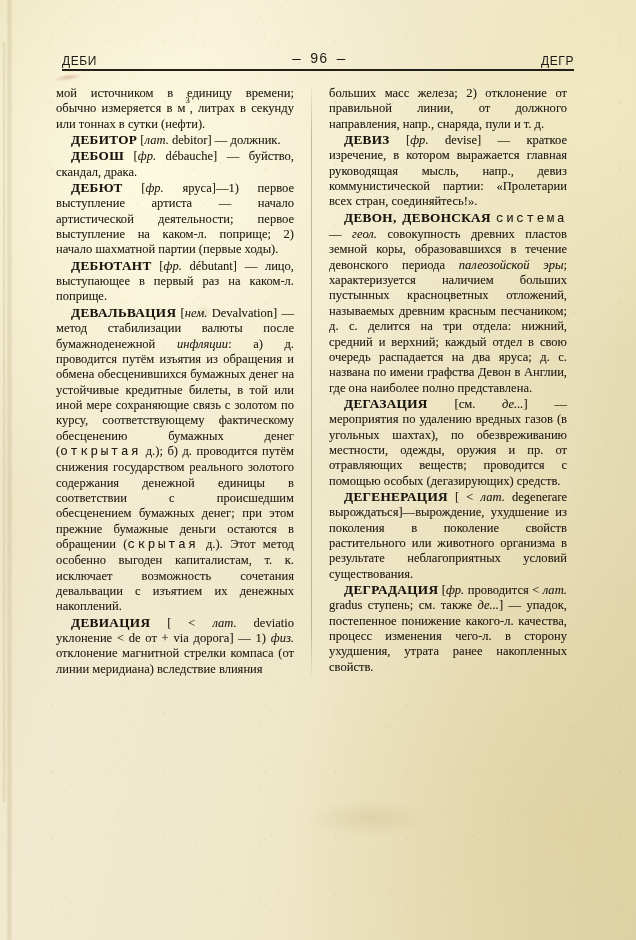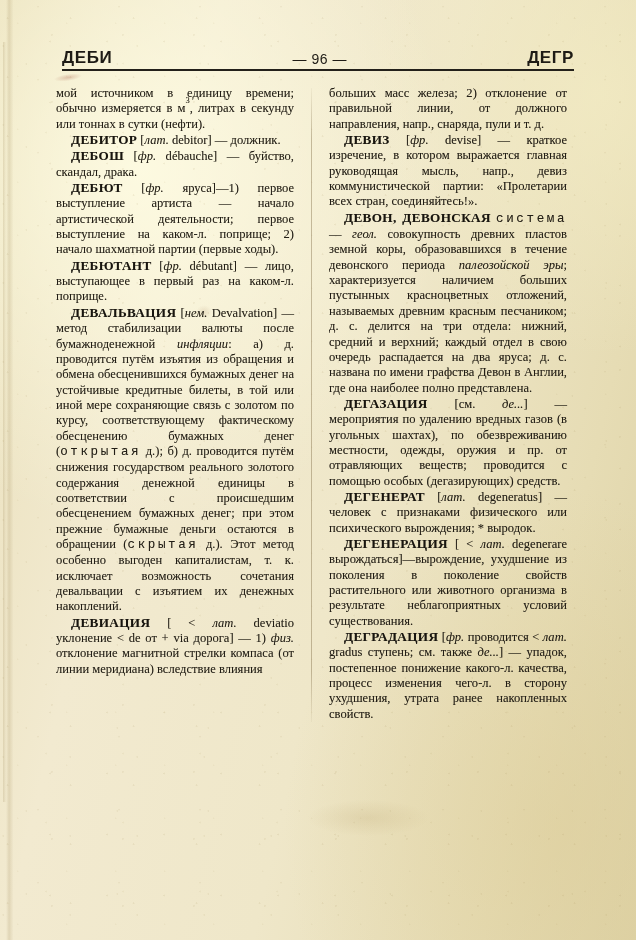--- a/index.html
+++ b/index.html
@@ -91,27 +91,27 @@
     width: 512px;
     height: 22px;
     display: flex;
     align-items: flex-end;
     justify-content: space-between;
     border-bottom: 2.2px solid #23201a;
     padding-bottom: 1px;
   }
   .head-word {
     font-family: "Liberation Sans", sans-serif;
-    font-weight: bold;
-    font-size: 17px;
+    font-weight: normal;
+    font-size: 12px;
     letter-spacing: 0.6px;
     color: #1e1b15;
   }
   .head-page {
-    font-family: Liberation Sans, sans-serif;
+    font-family: Liberation Mono, monospace;
     font-size: 14px;
     color: #1e1b15;
     letter-spacing: 0.5px;
     position: relative;
     top: -1px;
   }
 
   
   #columns {
     position: absolute;
@@ -186,19 +186,18 @@
         <p class="entry"><span class="hw">ДЕБЮТАНТ</span><span> [<span class="it">фр.</span> <span class="lat">débutant</span>] — лицо, выступающее в первый раз на каком-л. поприще.</span></p>
         <p class="entry"><span class="hw">ДЕВАЛЬВАЦИЯ</span><span> [<span class="it">нем.</span> <span class="lat">Devalvation</span>] — метод стабилизации валюты после бумажноденежной <span class="it">инфляции</span>: а) д. проводится путём изъятия из обращения и обмена обесценившихся бумажных денег на устойчивые кредитные билеты, в той или иной мере сохраняющие связь с золотом по курсу, соответствующему фактическому обесценению бумажных денег (<span class="spaced">открытая</span> д.); б) д. проводится путём снижения государством реального золотого содержания денежной единицы в соответствии с происшедшим обесценением бумажных денег; при этом прежние бумажные деньги остаются в обращении (<span class="spaced">скрытая</span> д.). Этот метод особенно выгоден капиталистам, т. к. исключает возможность сочетания девальвации с изъятием их денежных накоплений.</span></p>
         <p class="entry"><span class="hw">ДЕВИАЦИЯ</span><span> [ &lt; <span class="it lat">лат.</span> <span class="lat">deviatio</span> уклонение &lt; <span class="lat">de</span> от + <span class="lat">via</span> дорога] — 1) <span class="it">физ.</span> отклонение магнитной стрелки компаса (от линии меридиана) вследствие влияния</span></p>
       </div>
     <div id="col-divider"></div>
     <div class="col" id="col-right">
         <p class="entry cont"><span>больших масс железа; 2) отклонение от правильной линии, от должного направления, напр., снаряда, пули и т. д.</span></p>
         <p class="entry"><span class="hw">ДЕВИЗ</span><span> [<span class="it">фр.</span> <span class="lat">devise</span>] — краткое изречение, в котором выражается главная руководящая мысль, напр., девиз коммунистической партии: «Пролетарии всех стран, соединяйтесь!».</span></p>
         <p class="entry"><span class="hw">ДЕВОН, ДЕВОНСКАЯ</span><span> <span class="spaced">система</span> — <span class="it">геол.</span> совокупность древних пластов земной коры, образовавшихся в течение девонского периода <span class="it">палеозойской эры</span>; характеризуется наличием больших пустынных красноцветных отложений, называемых древним красным песчаником; д. с. делится на три отдела: нижний, средний и верхний; каждый отдел в свою очередь распадается на два яруса; д. с. названа по имени графства Девон в Англии, где она наиболее полно представлена.</span></p>
         <p class="entry"><span class="hw">ДЕГАЗАЦИЯ</span><span> [<span class="lat">см.</span> <span class="it">де...</span>] — мероприятия по удалению вредных газов (в угольных шахтах), по обезвреживанию местности, одежды, оружия и пр. от отравляющих веществ; проводится с помощью особых (дегазирующих) средств.</span></p>
-        <p class="entry"><span class="hw">ДЕГЕНЕРАТ</span><span> [<span class="it lat">лат.</span> <span class="lat">degeneratus</span>] — человек с признаками физического или психического вырождения; * выродок.</span></p>
         <p class="entry"><span class="hw">ДЕГЕНЕРАЦИЯ</span><span> [ &lt; <span class="it lat">лат.</span> <span class="lat">degenerare</span> вырождаться]—вырождение, ухудшение из поколения в поколение свойств растительного или животного организма в результате неблагоприятных условий существования.</span></p>
         <p class="entry"><span class="hw">ДЕГРАДАЦИЯ</span><span> [<span class="it">фр.</span> <span class="lat">проводится</span> &lt; <span class="it lat">лат.</span> <span class="lat">gradus</span> ступень; см. также <span class="it">де...</span>] — упадок, постепенное понижение какого-л. качества, процесс изменения чего-л. в сторону ухудшения, утрата ранее накопленных свойств.</span></p>
       </div>
   </div>
 
 </div>
 
 </body></html>

